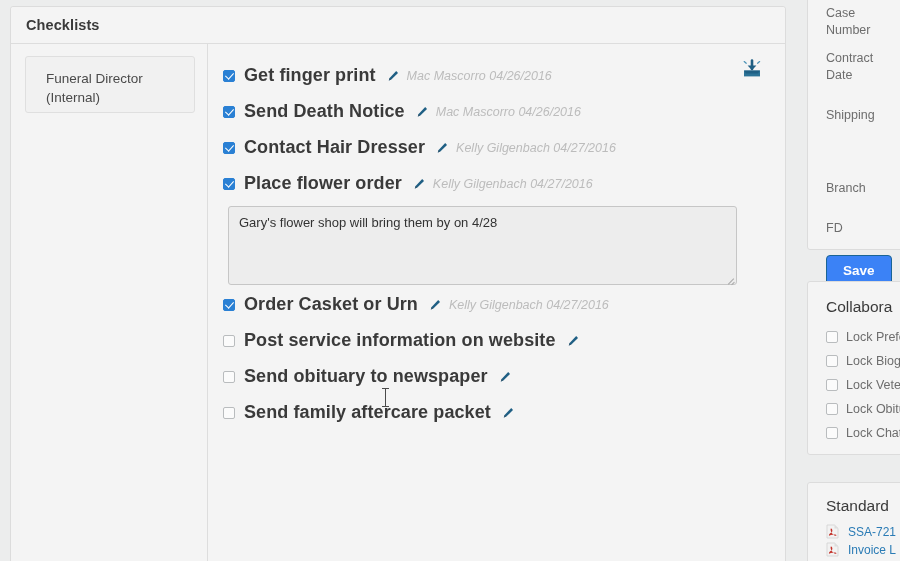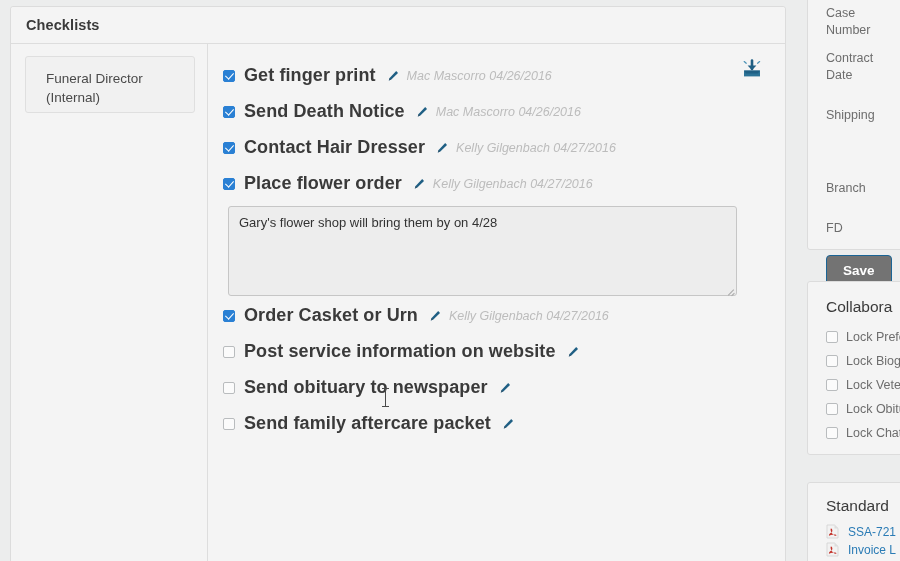--- a/index.html
+++ b/index.html
@@ -147,21 +147,21 @@
     font-size: 12.5px;
     font-style: italic;
     color: #bcbcbc;
     white-space: nowrap;
   }
 
   
   .note-wrap { margin: 3px 0 6px 5px; }
   .note {
     width: 509px;
-    height: 90px;
+    height: 79px;
     background: #ededed;
     border: 1px solid #c6c6c6;
     border-radius: 3px;
     padding: 8px 10px;
     font-family: "Liberation Sans", sans-serif;
     font-size: 13px;
     color: #333333;
     resize: none;
     outline: none;
     display: block;
@@ -238,21 +238,21 @@
     line-height: 17px;
     margin-bottom: 0;
   }
   .field-gap-sm { height: 11px; }
   .field-gap-lg { height: 28px; }
   .field-gap-md { height: 23px; }
 
   .save-btn {
     margin-top: 18px;
     display: inline-block;
-    background: #737373;
+    background: #3b82f6;
     border: 1px solid #1a6495;
     color: #ffffff;
     font-size: 13.5px;
     font-weight: bold;
     padding: 7px 16px 8px;
     border-radius: 4px;
     cursor: pointer;
     font-family: "Liberation Sans", sans-serif;
   }
 

